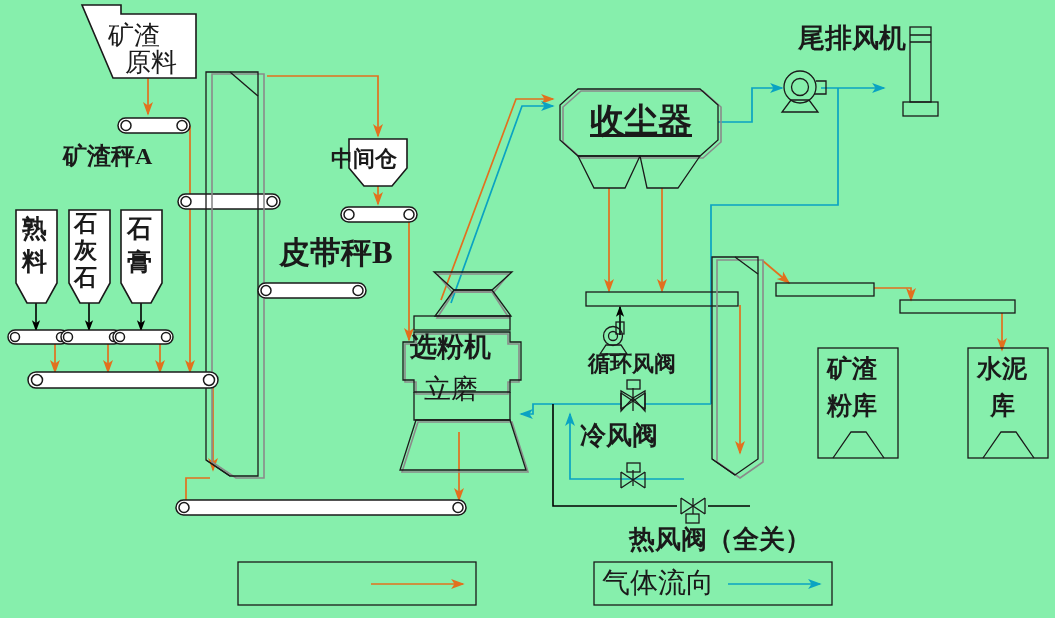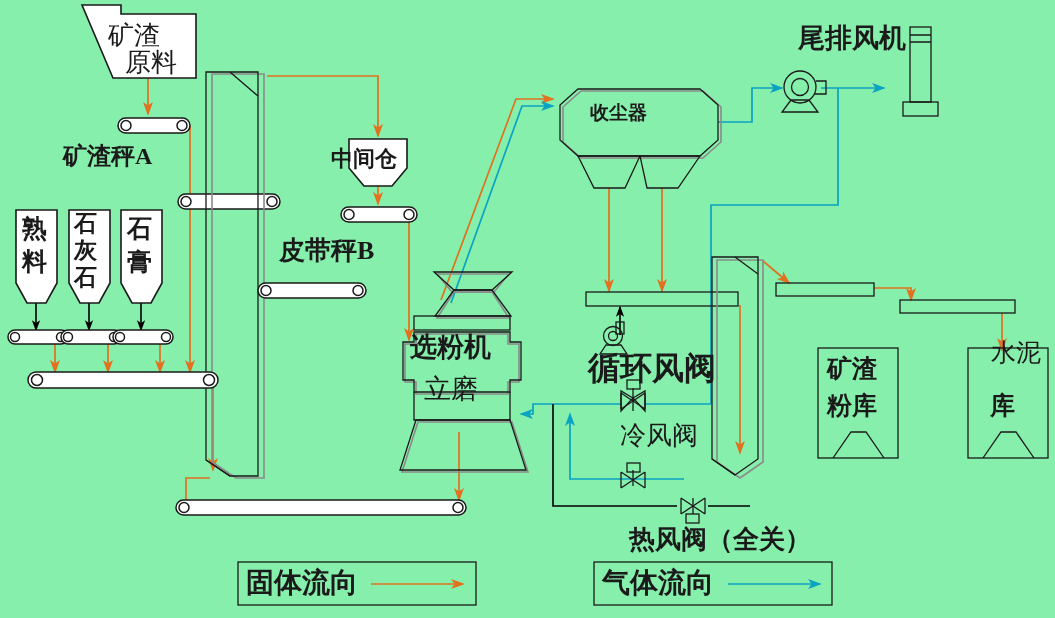--- a/index.html
+++ b/index.html
@@ -304,35 +304,34 @@
 
   <div class="lbl" style="left:74px; top:212px; font-size:23px; font-weight:bold;">石</div>
   <div class="lbl" style="left:74px; top:239px; font-size:23px; font-weight:bold;">灰</div>
   <div class="lbl" style="left:74px; top:266px; font-size:23px; font-weight:bold;">石</div>
 
   <div class="lbl" style="left:127px; top:216px; font-size:25px; font-weight:bold;">石</div>
   <div class="lbl" style="left:127px; top:249px; font-size:25px; font-weight:bold;">膏</div>
 
   <div class="lbl" style="left:331px; top:147px; font-size:22px; font-weight:bold;">中间仓</div>
 
-  <div class="lbl" style="left:279px; top:237px; font-size:26px; font-weight:bold;">皮带秤B</div>
+  <div class="lbl" style="left:279px; top:237px; font-size:31px; font-weight:bold;">皮带秤B</div>
 
   <div class="lbl" style="left:410px; top:333px; font-size:27px; font-weight:bold;">选粉机</div>
   <div class="lbl" style="left:424px; top:375px; font-size:27px; font-weight:normal;">立磨</div>
 
-  <div class="lbl" style="left:590px; top:103px; font-size:19px; font-weight:bold;">收尘器</div>
+  <div class="lbl" style="left:590px; top:103px; font-size:34px; font-weight:bold;text-decoration:underline;">收尘器</div>
 
   <div class="lbl" style="left:752px; top:24px; font-size:27px; font-weight:bold;margin-left:46px;">尾排风机</div>
 
-  <div class="lbl" style="left:588px; top:352px; font-size:32px; font-weight:bold;">循环风阀</div>
-  <div class="lbl" style="left:580px; top:422px; font-size:26px; font-weight:normal;margin-left:40px;">冷风阀</div>
+  <div class="lbl" style="left:588px; top:352px; font-size:22px; font-weight:bold;">循环风阀</div>
+  <div class="lbl" style="left:580px; top:422px; font-size:26px; font-weight:bold;">冷风阀</div>
   <div class="lbl" style="left:629px; top:526px; font-size:26px; font-weight:bold;">热风阀（全关）</div>
 
   <div class="lbl" style="left:827px; top:356px; font-size:25px; font-weight:bold;">矿渣</div>
   <div class="lbl" style="left:827px; top:393px; font-size:25px; font-weight:bold;">粉库</div>
 
-  <div class="lbl" style="left:977px; top:340px; font-size:25px; font-weight:normal;margin-left:14px;">水泥</div>
+  <div class="lbl" style="left:977px; top:356px; font-size:25px; font-weight:bold;">水泥</div>
   <div class="lbl" style="left:990px; top:393px; font-size:25px; font-weight:bold;">库</div>
 
-  <div class="lbl" style="left:246px; top:568px; font-size:28px; font-weight:bold;">固体流向</div>
-  <div class="lbl" style="left:602px; top:568px; font-size:28px; font-weight:bold;">气体流向</div>
+  <div class="lbl" style="left:602px; top:568px; font-size:28px; font-weight:normal;">气体流向</div>
 
 </div>
 
 </body></html>

